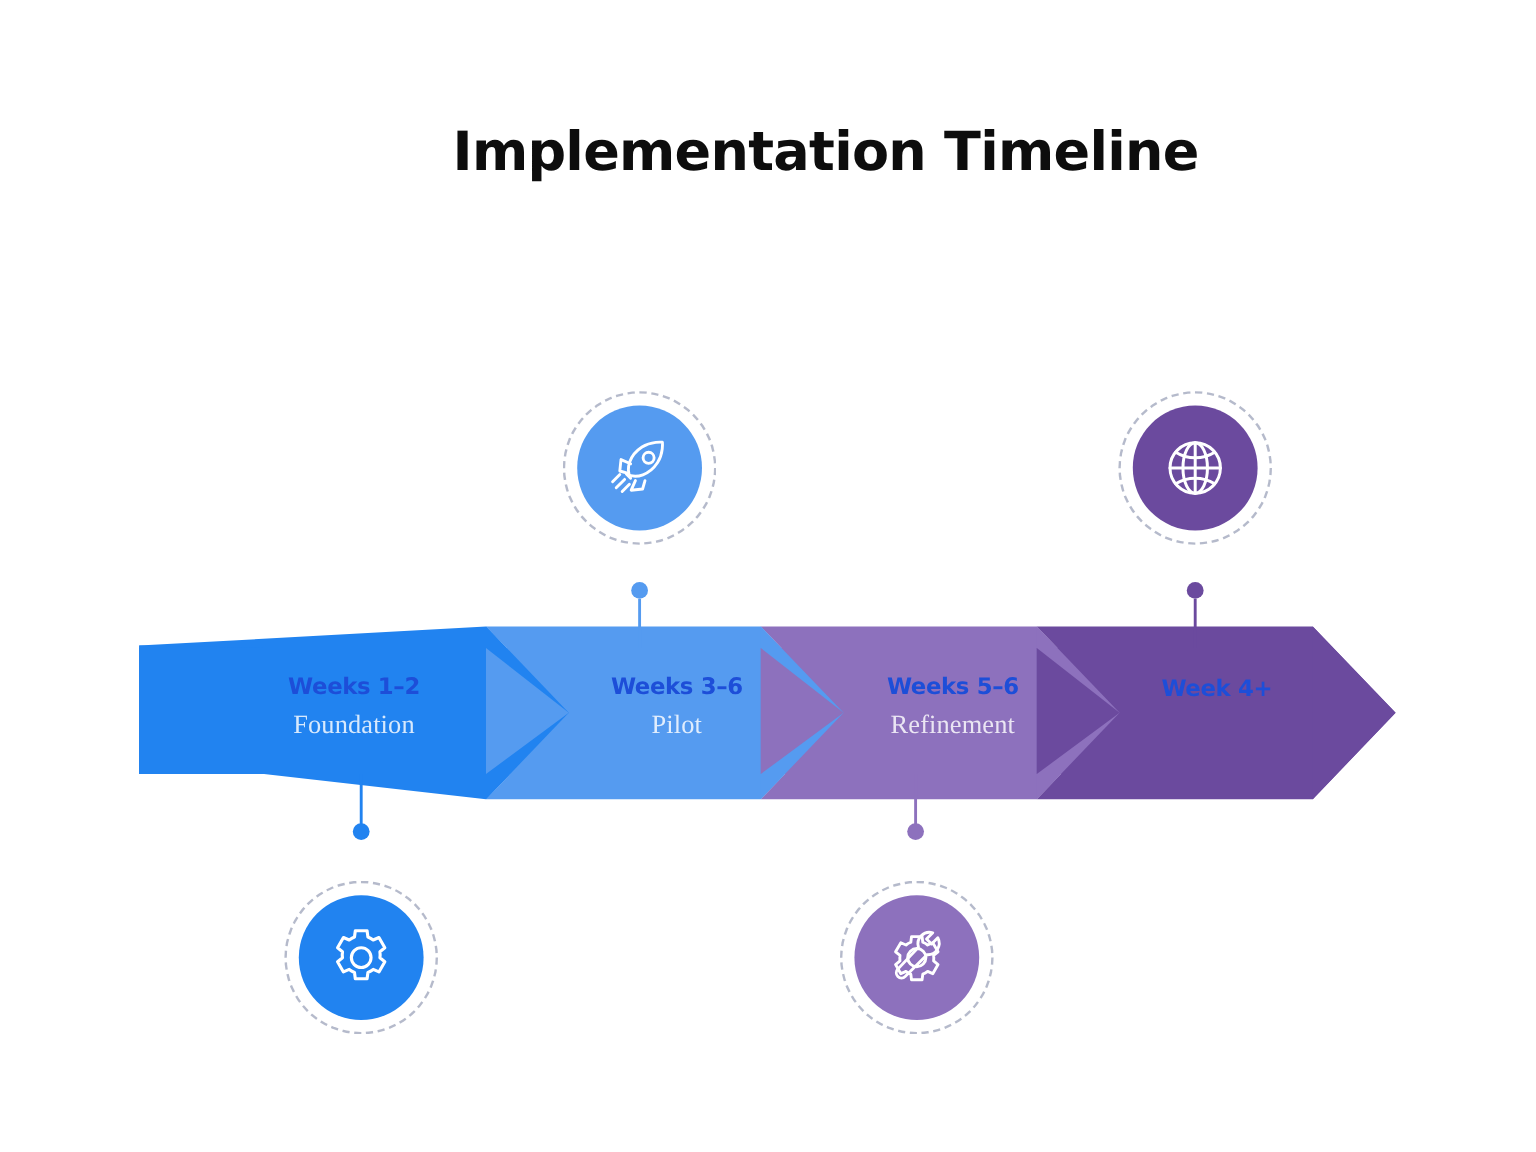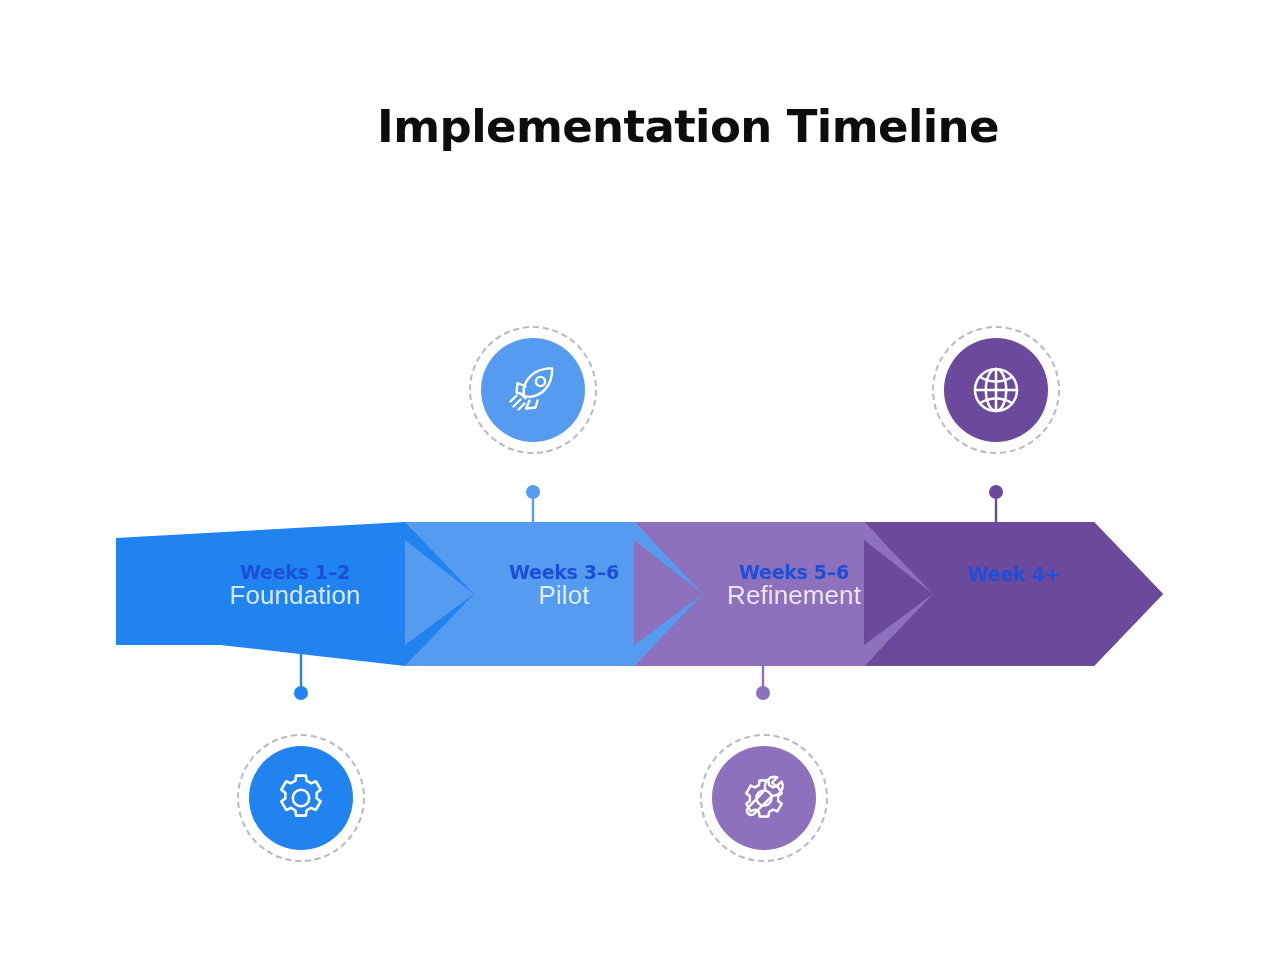--- a/index.html
+++ b/index.html
@@ -54,26 +54,27 @@
   }
   .seg-title {
     font-family: "DejaVu Sans", sans-serif;
     font-size: 19px;
     font-weight: 700;
     color: #1d4ed8;
     letter-spacing: -0.3px;
     white-space: nowrap;
   }
   .seg-sub {
-    font-family: Liberation Sans, sans-serif;
-    font-size: 26px;
+    font-family: Liberation Serif, serif;
+    font-size: 22px;
     font-weight: 400;
     color: rgba(255,255,255,0.82);
     letter-spacing: 0.1px;
     white-space: nowrap;
+    margin-top: 11px;
   }
 
   
   .badge {
     position: absolute;
     width: 104px;
     height: 104px;
     border-radius: 50%;
     display: flex;
     align-items: center;

